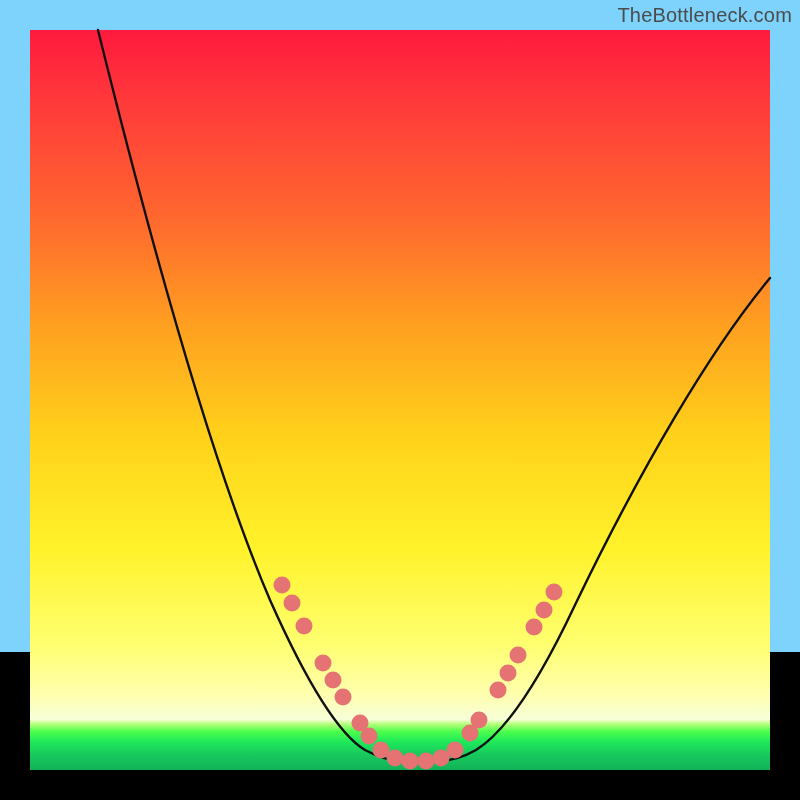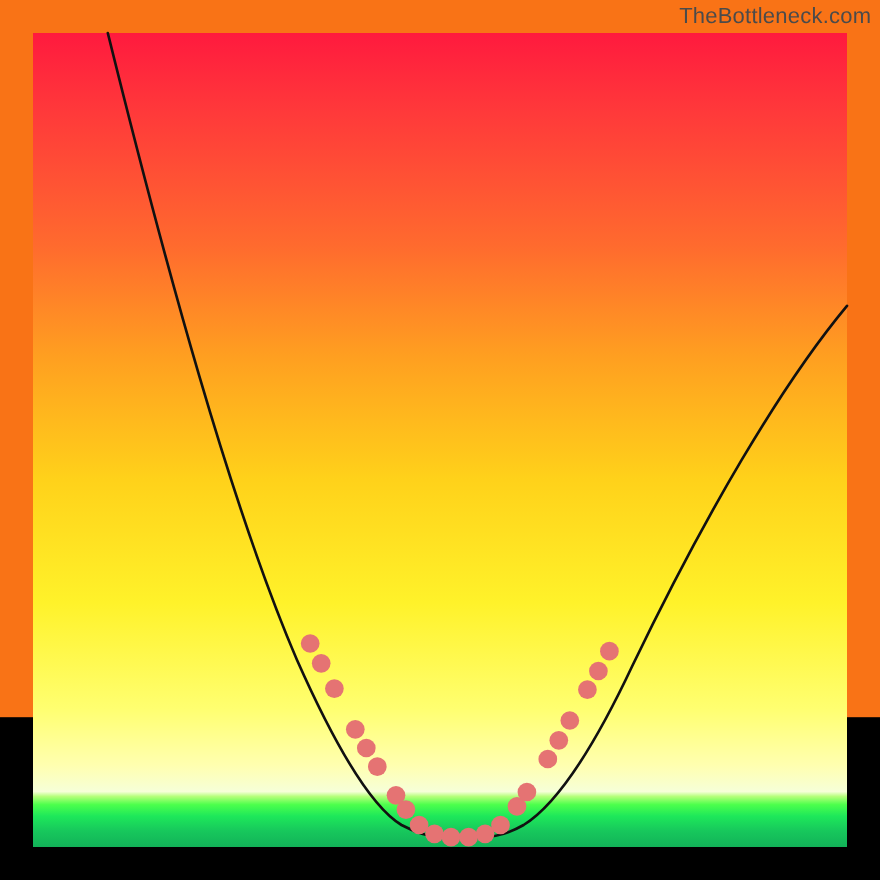--- a/index.html
+++ b/index.html
@@ -8,21 +8,21 @@
     width: 800px;
     height: 800px;
     overflow: hidden;
     background: #000;
     font-family: Arial, Helvetica, sans-serif;
   }
   .frame {
     position: relative;
     width: 800px;
     height: 652px;
-    background: #f97316;
+    background: #7dd3fc;
   }
   .plot-area {
     position: absolute;
     left: 30px;
     top: 30px;
     width: 740px;
     height: 740px;
     
     background: linear-gradient(
       to bottom,

